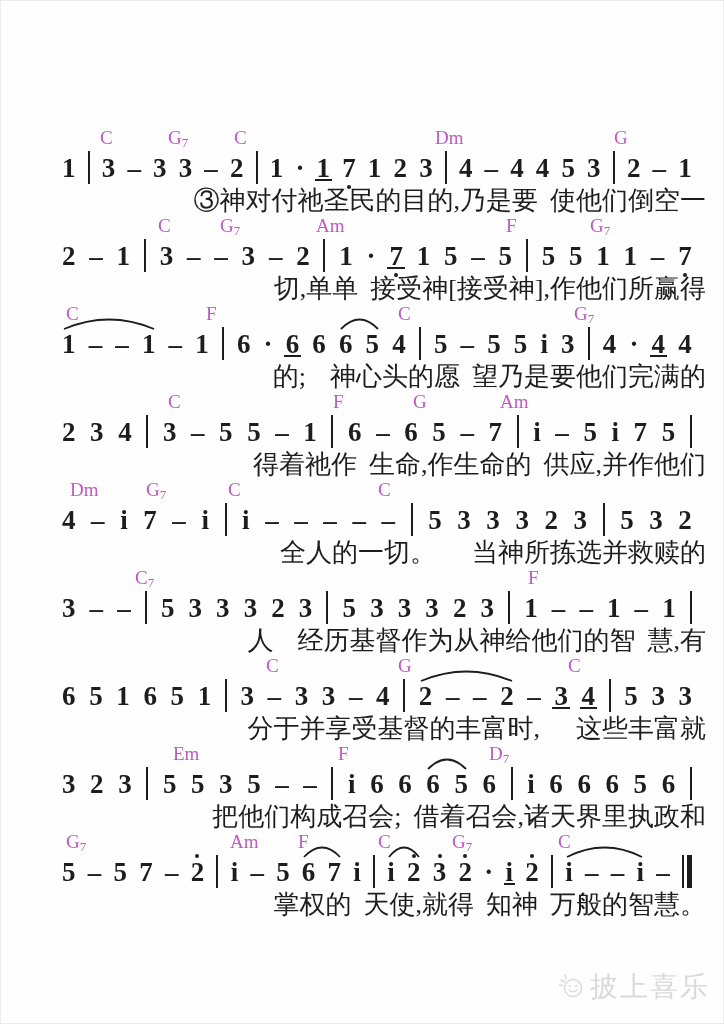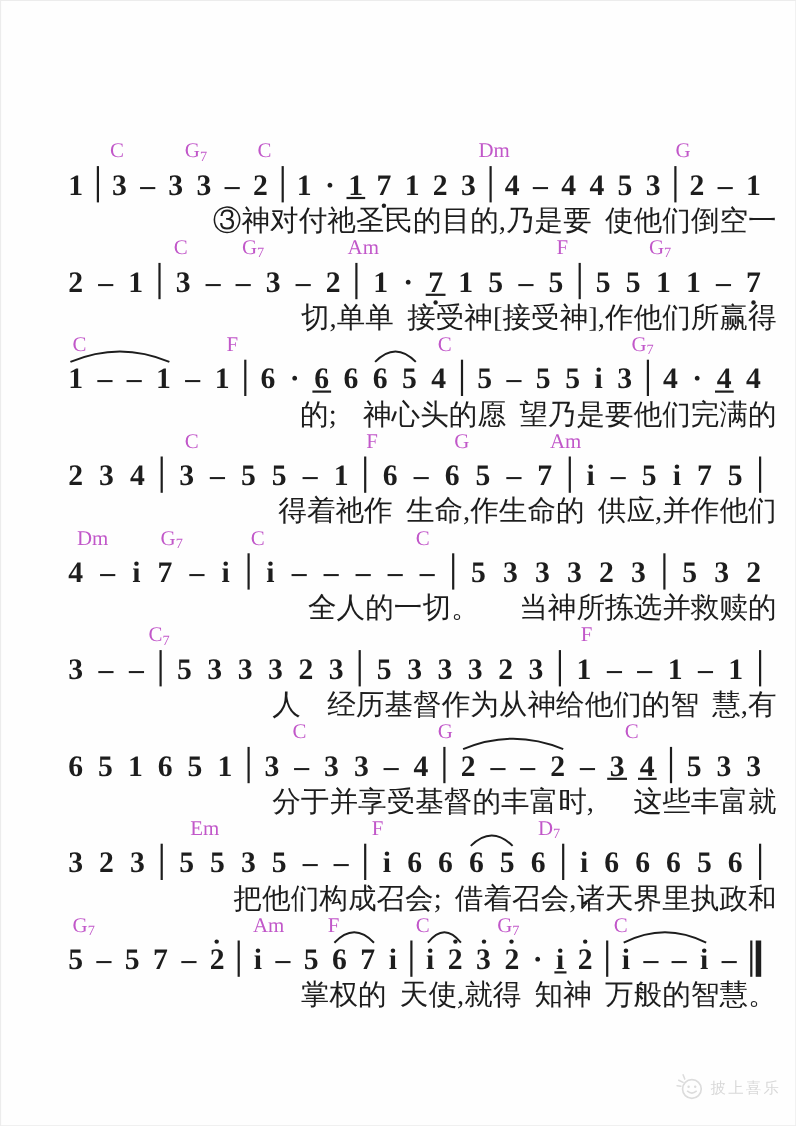--- a/index.html
+++ b/index.html
@@ -18,21 +18,21 @@
   .bar{width:2px;height:33px;background:var(--ink);margin-bottom:-2px;}
   .finalbar{width:10px;height:33px;border-left:2px solid var(--ink);border-right:5px solid var(--ink);box-sizing:border-box;margin-bottom:-2px;}
   .da{position:absolute;top:-4px;left:50%;transform:translateX(-50%);width:4px;height:4px;border-radius:50%;background:var(--ink);}
   .db{position:absolute;bottom:-7px;left:50%;transform:translateX(-50%);width:4px;height:4px;border-radius:50%;background:var(--ink);}
   .ul{position:absolute;left:-2px;right:-2px;bottom:1px;height:2px;background:var(--ink);}
   .slur{position:absolute;top:-8px;overflow:visible;}
   .lyrics{display:flex;justify-content:flex-end;margin:4px 18px 0 34px;}
   .syl{font-size:26px;line-height:30px;color:var(--ink);white-space:nowrap;}
   .syl.empty{width:12px;}
   .watermark{position:absolute;right:14px;bottom:18px;display:flex;align-items:center;gap:5px;color:var(--wm);}
-  .wtext{font-size:14px;letter-spacing:2px;}
+  .wtext{font-size:28px;letter-spacing:2px;}
 </style>
 </head>
 <body>
 
 <div class="sheet">
     <div class="system">
       <div class="chords">
         <span class="chord" style="left: 100px;">C</span>
         <span class="chord" style="left: 168px;">G<sub>7</sub></span>
         <span class="chord" style="left: 234px;">C</span>

